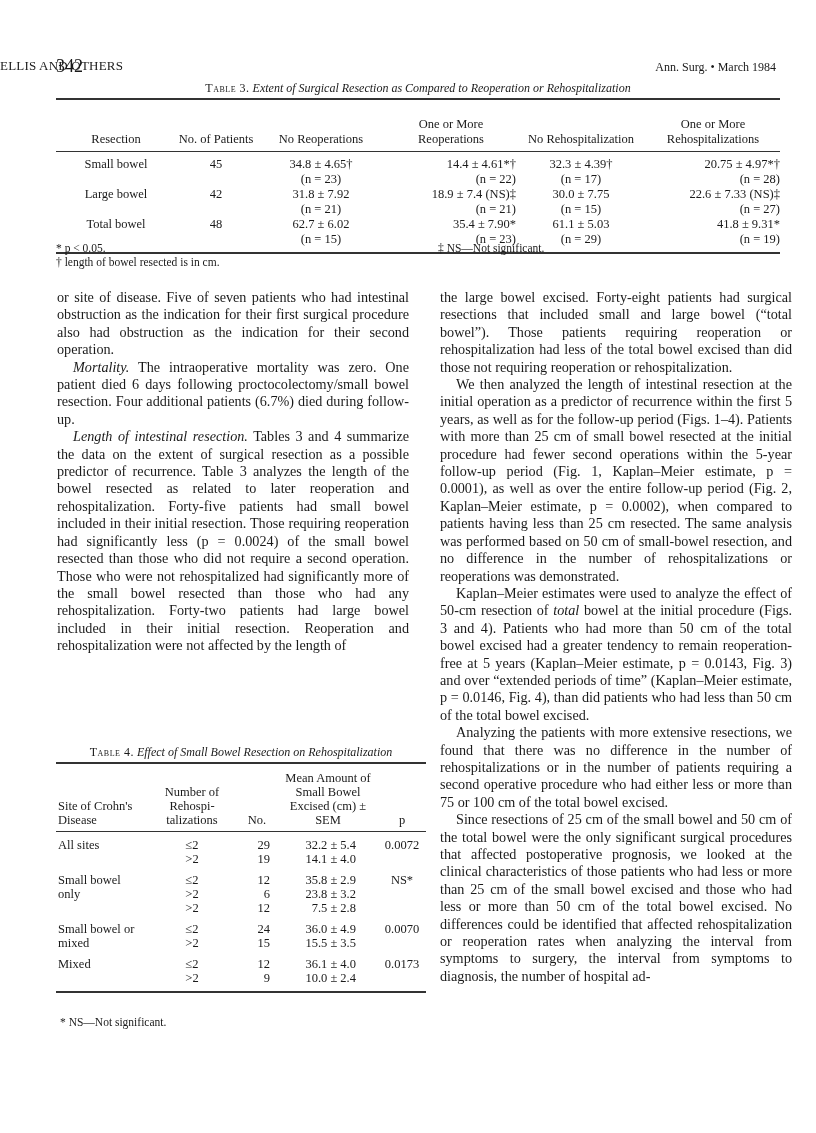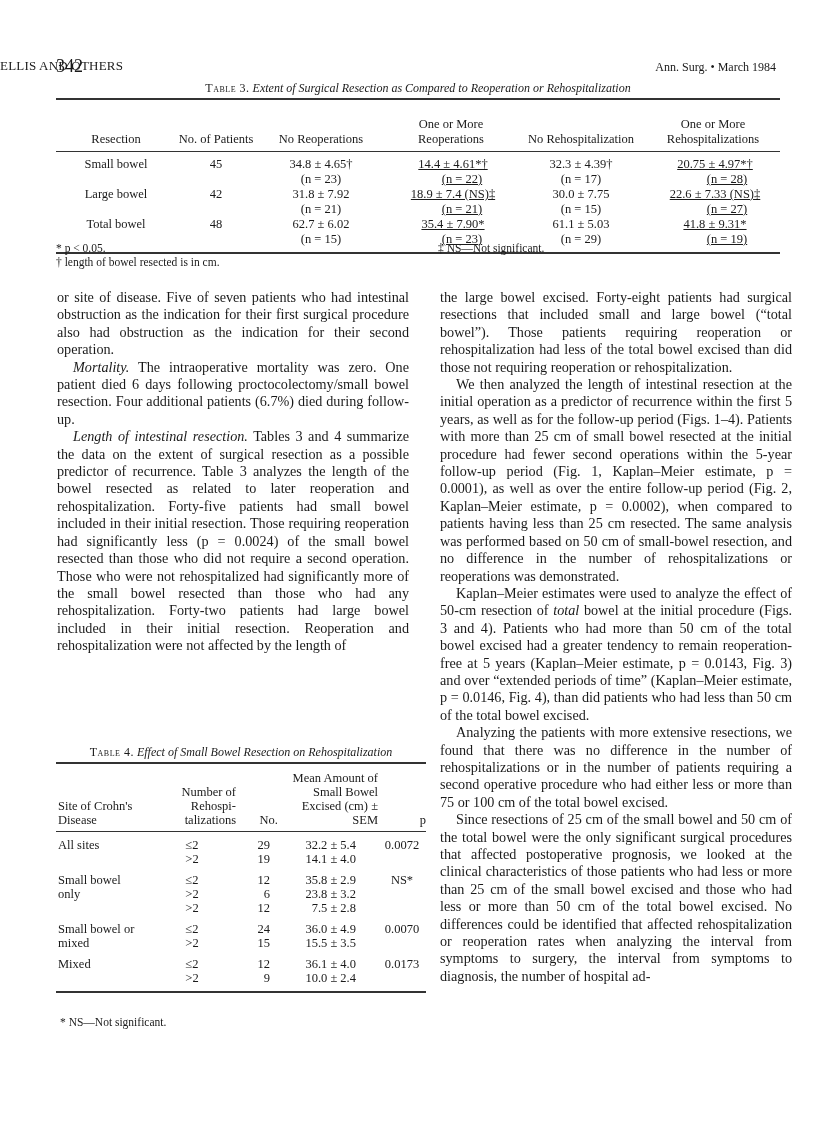--- a/index.html
+++ b/index.html
@@ -13,36 +13,36 @@
   .caption .sc { font-variant: small-caps; letter-spacing: 0.5px; }
   .caption .it { font-style: italic; }
   .t3-caption { left: 56px; width: 724px; top: 81px; }
   table { border-collapse: collapse; }
   .t3 { left: 56px; top: 98px; width: 724px; font-size: 12.5px; line-height: 15px;
         border-top: 2px solid #333; border-bottom: 2px solid #333; }
   .t3 th { font-weight: normal; vertical-align: bottom; padding: 17px 0 4px; border-bottom: 1px solid #333; text-align: center; }
   .t3 td { text-align: center; vertical-align: top; padding: 0; }
   .t3 tbody tr:first-child td { padding-top: 5px; }
   .t3 tbody tr:last-child td { padding-bottom: 5px; }
-  .t3 td.val { text-align: center; padding-left: 4px; text-decoration: underline; }
+  .t3 td.val { text-align: right; padding-left: 4px; }
   .t3 .n { display: block; padding-left: 18px; }
   .foot { font-size: 11.5px; line-height: 14px; }
   .t3-foot-l { left: 56px; top: 241px; }
   .t3-foot-r { left: 438px; top: 241px; }
   .col { font-size: 14.2px; line-height: 17.4px; text-align: justify; width: 352px; }
   .col p { margin: 0; }
   .col p.ind { text-indent: 16px; }
   .col-l { left: 57px; top: 289px; }
   .col-r { left: 440px; top: 289px; }
   .it { font-style: italic; }
   .sec-head { font-style: italic; font-size: 14.5px; margin: 25px 0 12px !important; }
   .t4-caption { left: 56px; width: 370px; top: 745px; }
   .t4 { left: 56px; top: 762px; width: 370px; font-size: 12.5px; line-height: 14px;
         border-top: 2px solid #333; border-bottom: 2px solid #333; }
-  .t4 th { font-weight: normal; vertical-align: bottom; padding: 7px 0 4px; border-bottom: 1px solid #333; text-align: right; }
+  .t4 th { font-weight: normal; vertical-align: bottom; padding: 7px 0 4px; border-bottom: 1px solid #333; text-align: center; }
   .t4 td { vertical-align: top; padding: 0; }
   .t4 td.site { text-align: left; padding-left: 2px; }
   .t4 td.c { text-align: center; }
   .t4 td.r { text-align: right; padding-right: 8px; }
   .t4 td.mean { text-align: right; padding-right: 22px; }
   .t4 tr.grp td { padding-top: 7px; }
   .t4 tr.grp.first td { padding-top: 6px; }
   .t4 tr.last td { padding-bottom: 6px; }
   .t4-foot { left: 60px; top: 1015px; }
   .sub-indent { padding-left: 12px; }

